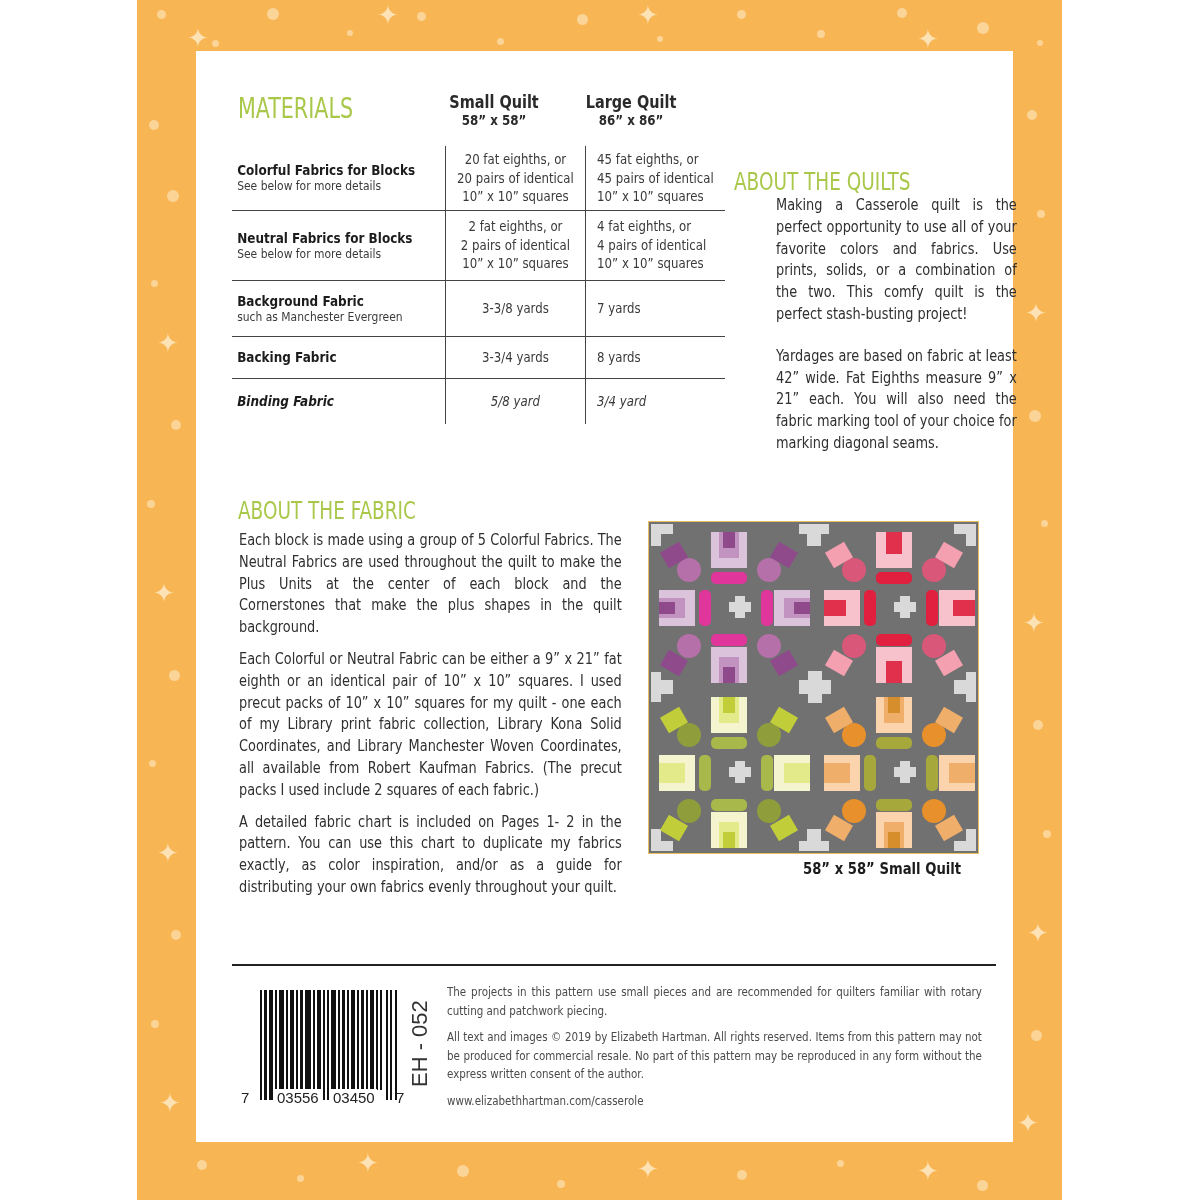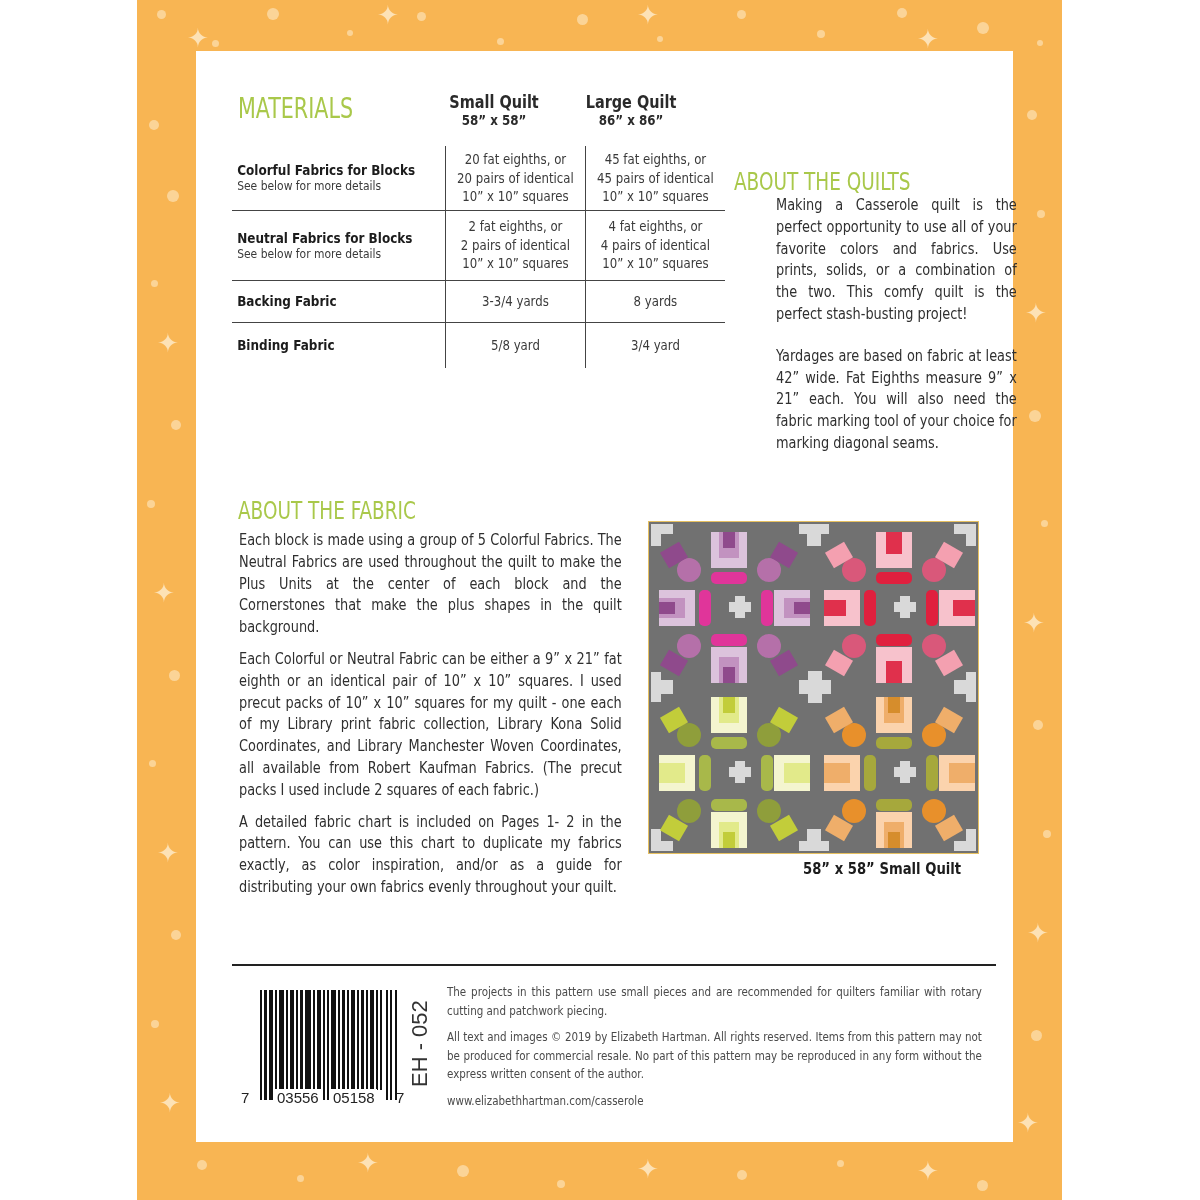--- a/index.html
+++ b/index.html
@@ -12,23 +12,23 @@
   .heading{color:#a9c84a;font-family:"DejaVu Sans",sans-serif;font-weight:normal;letter-spacing:0px;font-stretch:condensed;transform:scaleX(.82);transform-origin:left top;white-space:nowrap;}
   .h-mat{font-size:28px;}
   .h-sec{font-size:25px;}
   .colhead{text-align:center;font-weight:bold;font-family:"DejaVu Sans",sans-serif;transform:scaleX(.85);}
   .colhead .t{font-size:17px;}
   .colhead .s{font-size:14px;}
   table.mat{position:absolute;left:232px;top:146px;border-collapse:collapse;width:468px;}
   table.mat td{padding:0;vertical-align:middle;}
   .c1{width:192px;margin-left:14px;}
   .c2{width:138px;text-align:center;border-left:1.5px solid #444;}
-  .c3{width:138px;text-align:center;border-left:1.5px solid #444;}
+  .c3{width:138px;border-left:1.5px solid #444;}
   tr.r td{border-bottom:1.5px solid #444;}
-  tr.last td{border-bottom:none;}
+  tr.last td{border-bottom:none;font-style:italic;}
   .rlab{font-family:"DejaVu Sans",sans-serif;font-weight:bold;font-size:14px;color:#1c1c1c;transform:scaleX(.86);transform-origin:left center;white-space:nowrap;padding-left:6px;}
   .rsub{font-family:"DejaVu Sans",sans-serif;font-size:12.5px;color:#3a3a3a;transform:scaleX(.86);transform-origin:left center;white-space:nowrap;padding-left:6px;}
   .cell{font-family:"DejaVu Sans",sans-serif;font-size:14px;line-height:18.5px;color:#3a3a3a;transform:scaleX(.84);white-space:nowrap;}
   .para{font-family:"DejaVu Sans",sans-serif;font-size:15px;line-height:21.8px;color:#2f2f2f;text-align:justify;}
   .para-inner{transform:scaleX(.86);transform-origin:left top;width:465px;}
   .para p{margin:0 0 10px 0;text-align:justify;text-align-last:left;}
   .about-q .para-inner{width:278px;}
   .divider{position:absolute;left:232px;top:964px;width:764px;height:2px;background:#222;}
   .footer-text{font-family:"DejaVu Sans",sans-serif;font-size:12px;line-height:18.5px;color:#4a4a4a;}
   .footer-text .fi{transform:scaleX(.86);transform-origin:left top;width:622px;}
@@ -145,20 +145,32 @@
           </div>
         </td>
     <td class="c3">
           <div class="cell">
             <div>4 fat eighths, or</div>
             <div>4 pairs of identical</div>
             <div>10” x 10” squares</div>
           </div>
         </td>
   </tr>
+  <tr class="r" style="height:56px">
+    <td class="c1">
+          <div class="rlab">Background Fabric</div>
+          <div class="rsub">such as Manchester Evergreen</div>
+        </td>
+    <td class="c2">
+          <div class="cell">3-3/8 yards</div>
+        </td>
+    <td class="c3">
+          <div class="cell">7 yards</div>
+        </td>
+  </tr>
   <tr class="r" style="height:42px">
     <td class="c1">
           <div class="rlab">Backing Fabric</div>
         </td>
     <td class="c2">
           <div class="cell">3-3/4 yards</div>
         </td>
     <td class="c3">
           <div class="cell">8 yards</div>
         </td>
@@ -381,21 +393,21 @@
       <rect x="124" y="0" width="2" height="100"></rect>
         <rect x="128" y="0" width="2" height="100"></rect>
       <rect x="134" y="0" width="2" height="110"></rect>
         <rect x="138" y="0" width="2" height="110"></rect>
         <rect x="143" y="0" width="2" height="110"></rect>
     </g>
   </svg>
 </div>
 <span class="code-num" style="left:241px;top:1089px">7</span>
 <span class="code-num" style="left:275px;top:1089px;background:#fff;padding:0 2px">03556</span>
-<span class="code-num" style="left:331px;top:1089px;background:#fff;padding:0 2px">05158</span>
+<span class="code-num" style="left:331px;top:1089px;background:#fff;padding:0 2px">03450</span>
 <span class="code-num" style="left:396px;top:1089px">7</span>
 <span class="eh" style="left:407px;top:1087px">EH - 052</span>
 
 <div class="abs footer-text" style="left:447px;top:983px;width:536px">
   <div class="fi">
     <p>The projects in this pattern use small pieces and are recommended for quilters familiar with rotary cutting and patchwork piecing.</p>
     <p>All text and images © 2019 by Elizabeth Hartman. All rights reserved. Items from this pattern may not be produced for commercial resale. No part of this pattern may be reproduced in any form without the express written consent of the author.</p>
     <p>www.elizabethhartman.com/casserole</p>
   </div>
 </div>

